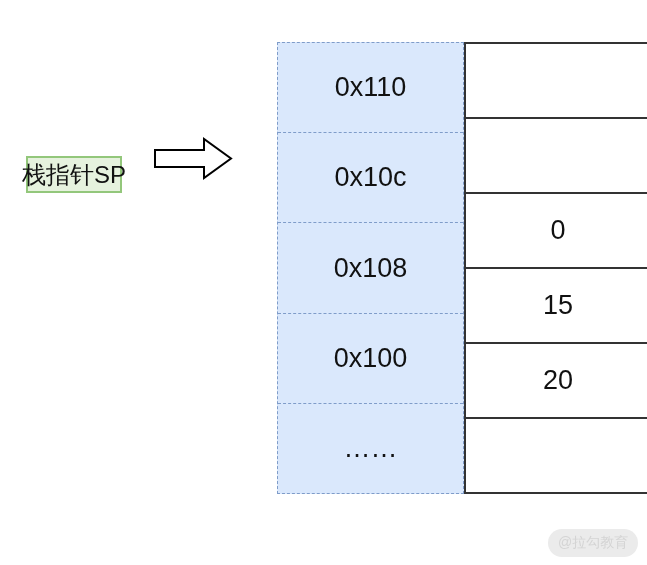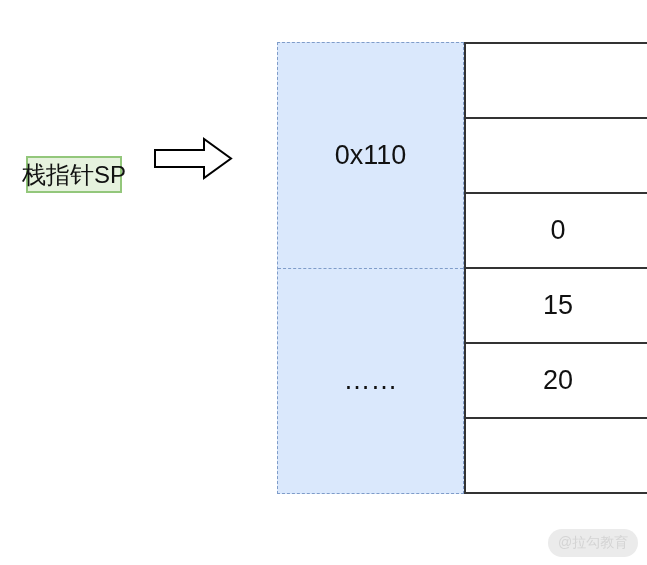--- a/index.html
+++ b/index.html
@@ -113,20 +113,23 @@
   <div class="sp-label">栈指针SP</div>
 
   <svg class="sp-arrow" viewBox="0 0 82 45" aria-hidden="true">
     <path d="M3 14 H52 V3 L79 22.5 L52 42 V31 H3 Z" fill="#ffffff" stroke="#000000" stroke-width="2" stroke-linejoin="miter"></path>
   </svg>
 
   <div class="mem-table">
 
     <div class="addr-col">
       <div class="addr-cell">0x110</div>
+      <div class="addr-cell">0x10c</div>
+      <div class="addr-cell">0x108</div>
+      <div class="addr-cell">0x100</div>
       <div class="addr-cell">……</div>
     </div>
 
     <div class="val-col">
       <div class="val-cell"></div>
       <div class="val-cell"></div>
       <div class="val-cell">0</div>
       <div class="val-cell">15</div>
       <div class="val-cell">20</div>
       <div class="val-cell"></div>

